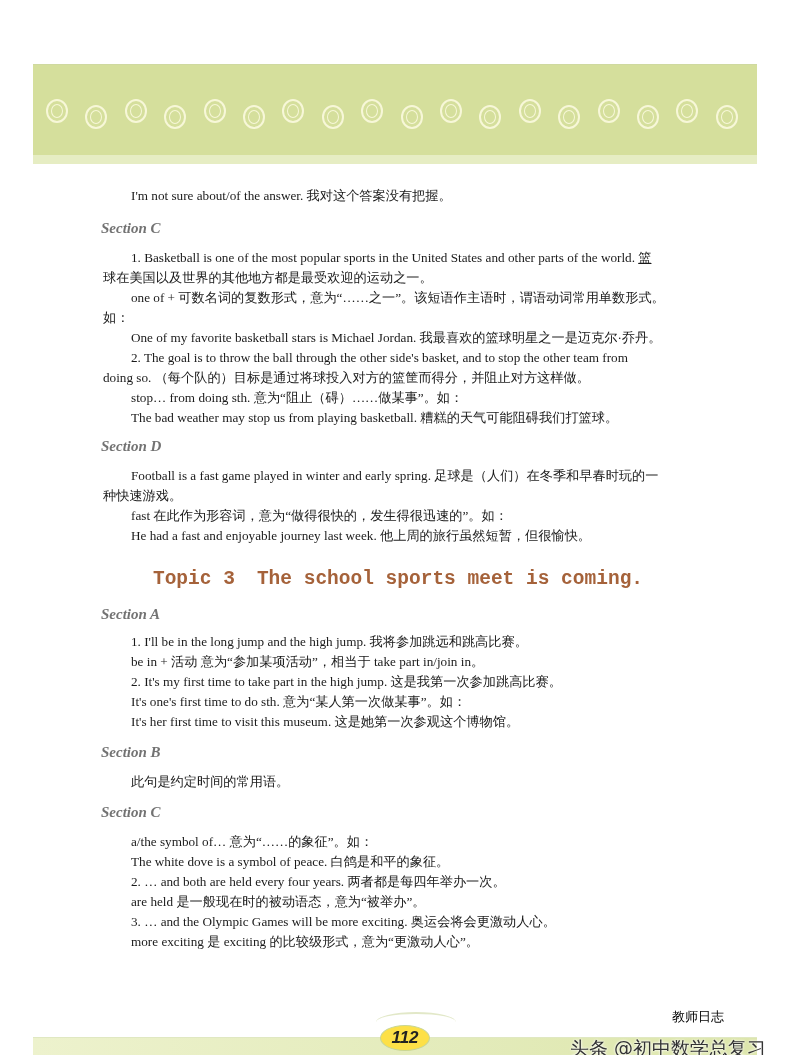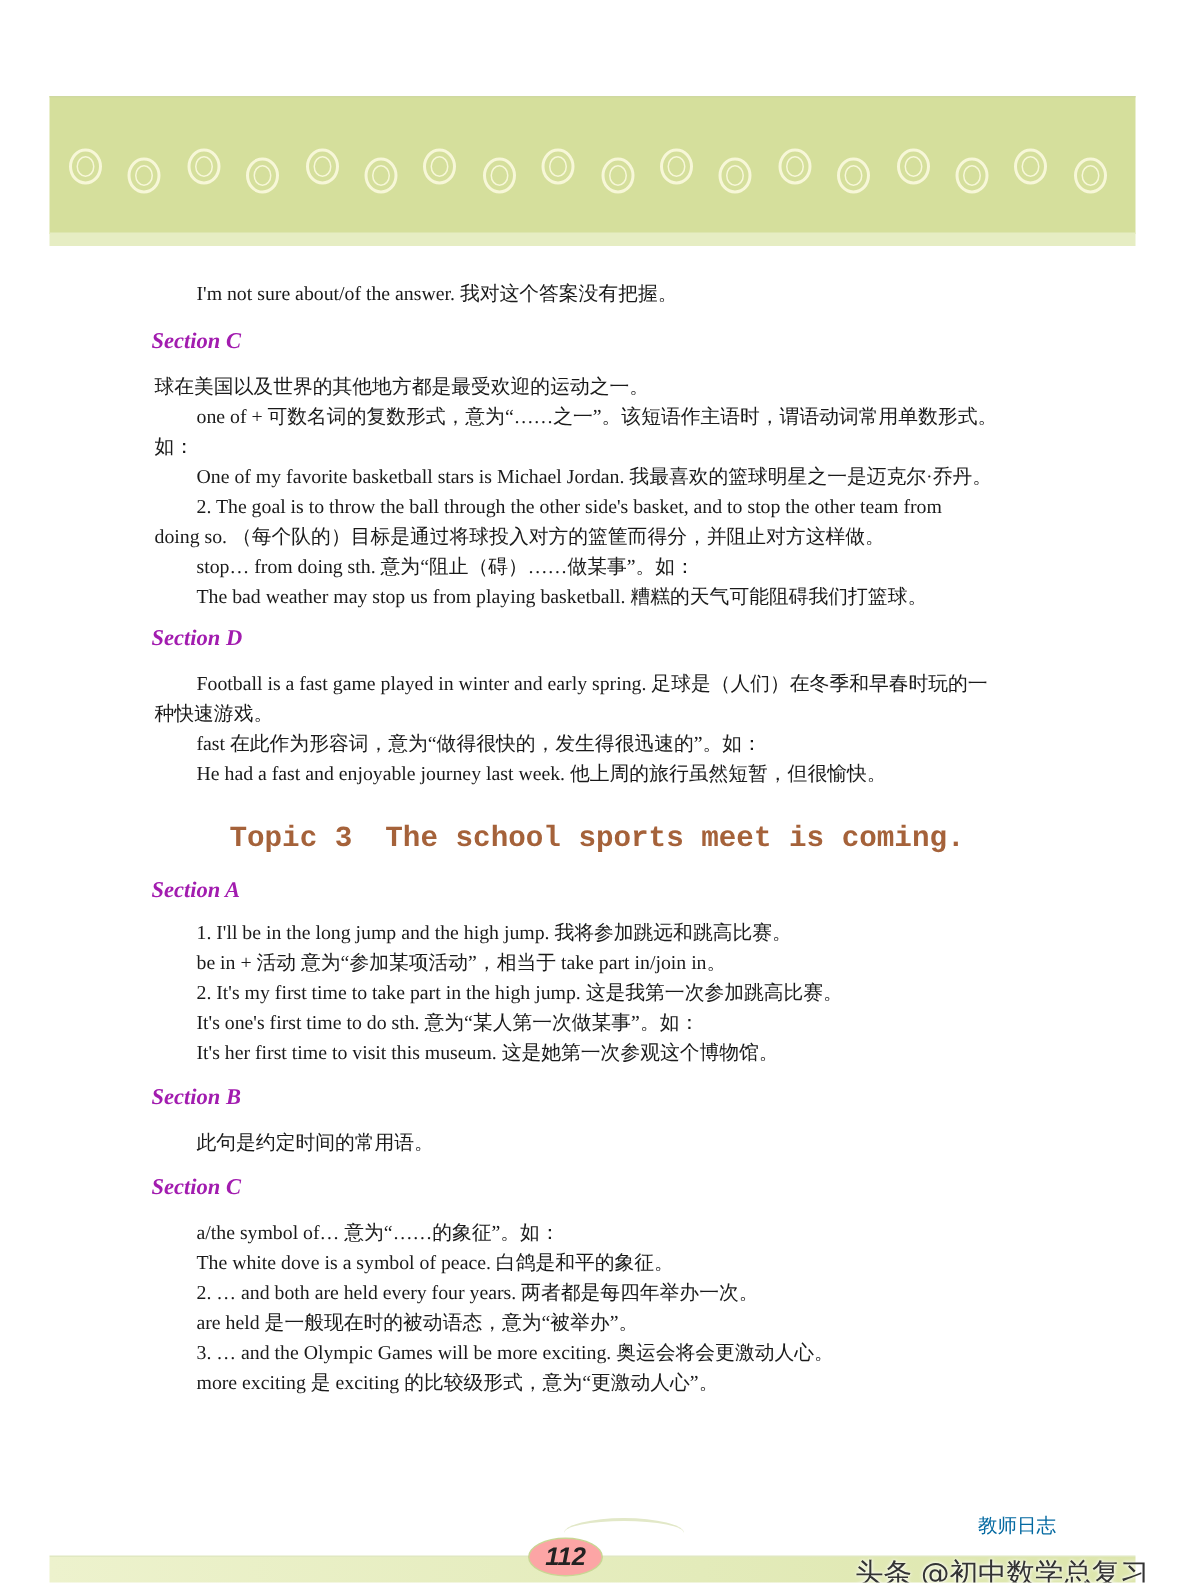--- a/index.html
+++ b/index.html
@@ -62,21 +62,21 @@
       white-space: nowrap;
       height: 20px;
     }
     .indent {
       padding-left: 28px;
     }
     .section-head {
       font-family: "Liberation Serif", serif;
       font-style: italic;
       font-weight: bold;
-      color: #a21caf;
+      color: #737373;
       font-size: 15px;
       line-height: 20px;
       margin-left: -2px;
     }
     .topic-title {
       font-family: Liberation Mono, monospace;
       font-weight: bold;
       color: #a5623a;
       font-size: 19.5px;
       text-align: center;
@@ -94,27 +94,27 @@
       position: absolute;
       left: 33px;
       top: 1037px;
       width: 724px;
       height: 18px;
       background: linear-gradient(to right, #edf2cd 0%, #e3ebba 60%, #dde6ac 100%);
       border-top: 1px solid #e0e8c2;
     }
     .page-num {
       position: absolute;
-      left: 352px;
+      left: 380px;
       top: 1025px;
       width: 48px;
       height: 24px;
       border-radius: 50%;
       border: 1.5px solid #c9d694;
-      background: #fca5a5;
+      background: #fde047;
       text-align: center;
       font-family: "Liberation Sans", sans-serif;
       font-weight: bold;
       font-style: italic;
       font-size: 17px;
       line-height: 24px;
       color: #222;
     }
     .page-swoosh {
       position: absolute;
@@ -131,25 +131,25 @@
       top: 1012px;
       font-family: "DejaVu Sans", sans-serif;
       font-size: 19px;
       color: #333;
       text-shadow: 0 0 2px #fff, 0 0 3px #fff;
       white-space: nowrap;
       margin-top: 24px;
     }
     .watermark-faint {
       position: absolute;
-      left: 652px;
+      left: 672px;
       top: 1008px;
       font-family: Liberation Sans, sans-serif;
       font-size: 13px;
-      color: #0369a1;
+      color: #000000;
       white-space: nowrap;
     }
   </style>
 </head>
 <body>
 
 <div class="banner" id="banner">
     <div class="ring" style="left: 13px; top: 34px;"></div>
     <div class="ring" style="left: 52.4px; top: 40px;"></div>
     <div class="ring" style="left: 91.8px; top: 34px;"></div>
@@ -172,20 +172,21 @@
 <div class="banner-strip"></div>
 
 <div class="content">
 
   <div class="line indent">I'm not sure about/of the answer. 我对这个答案没有把握。</div>
 
   <div style="height:12px"></div>
   <div class="section-head">Section C</div>
   <div style="height:10px"></div>
 
+  <div class="line indent"><span>1. Basketball is one of the most popular sports in the United States and other parts of the world. </span><span class="u">篮</span></div>
   <div class="line">球在美国以及世界的其他地方都是最受欢迎的运动之一。</div>
   <div class="line indent">one of + 可数名词的复数形式，意为“……之一”。该短语作主语时，谓语动词常用单数形式。</div>
   <div class="line">如：</div>
   <div class="line indent">One of my favorite basketball stars is Michael Jordan. 我最喜欢的篮球明星之一是迈克尔·乔丹。</div>
   <div class="line indent">2. The goal is to throw the ball through the other side's basket, and to stop the other team from</div>
   <div class="line">doing so. （每个队的）目标是通过将球投入对方的篮筐而得分，并阻止对方这样做。</div>
   <div class="line indent">stop… from doing sth. 意为“阻止（碍）……做某事”。如：</div>
   <div class="line indent">The bad weather may stop us from playing basketball. 糟糕的天气可能阻碍我们打篮球。</div>
 
   <div style="height:8px"></div>

